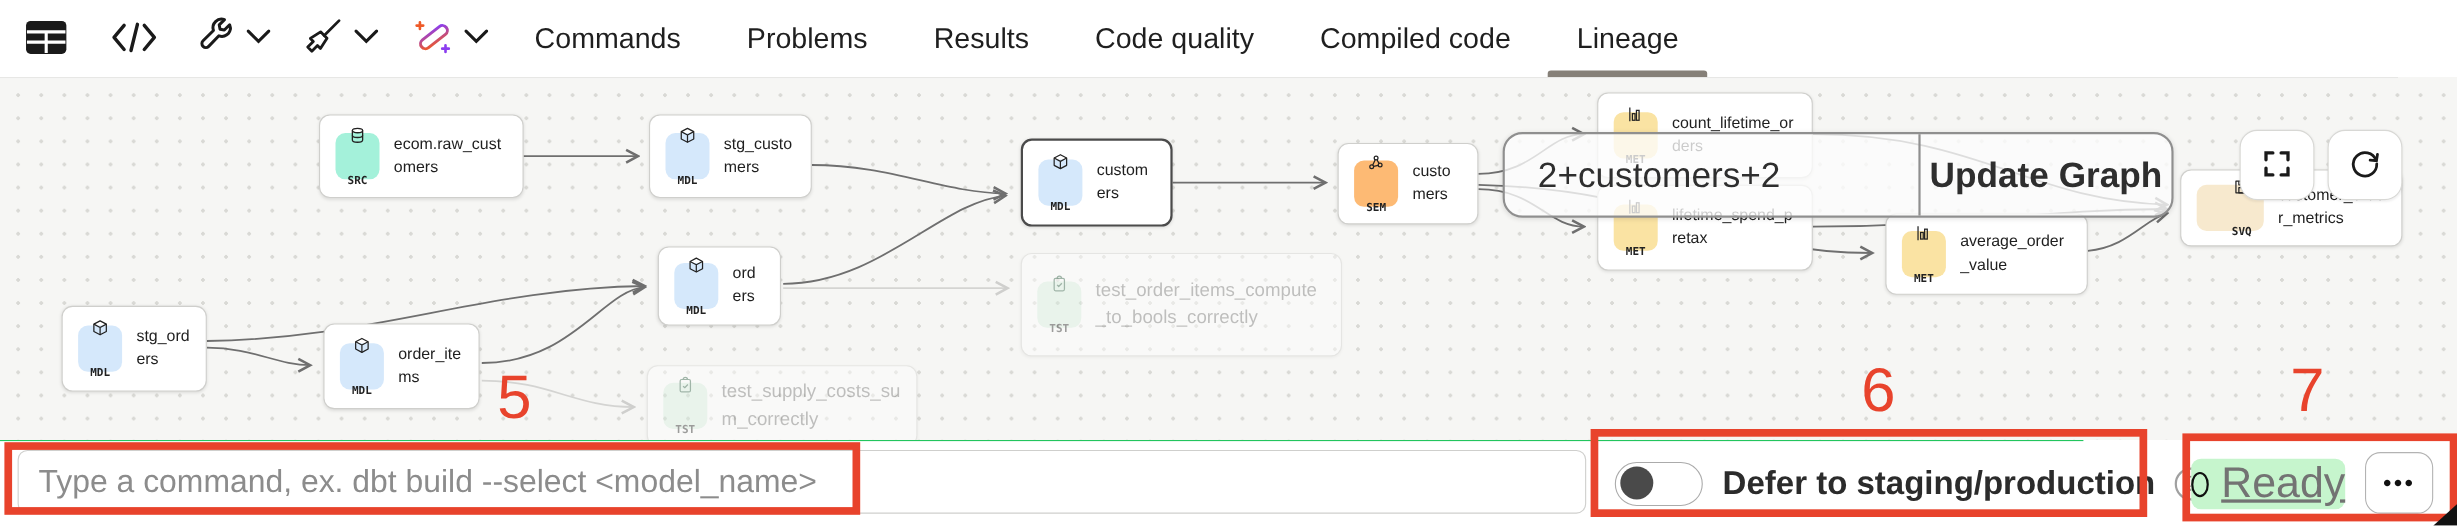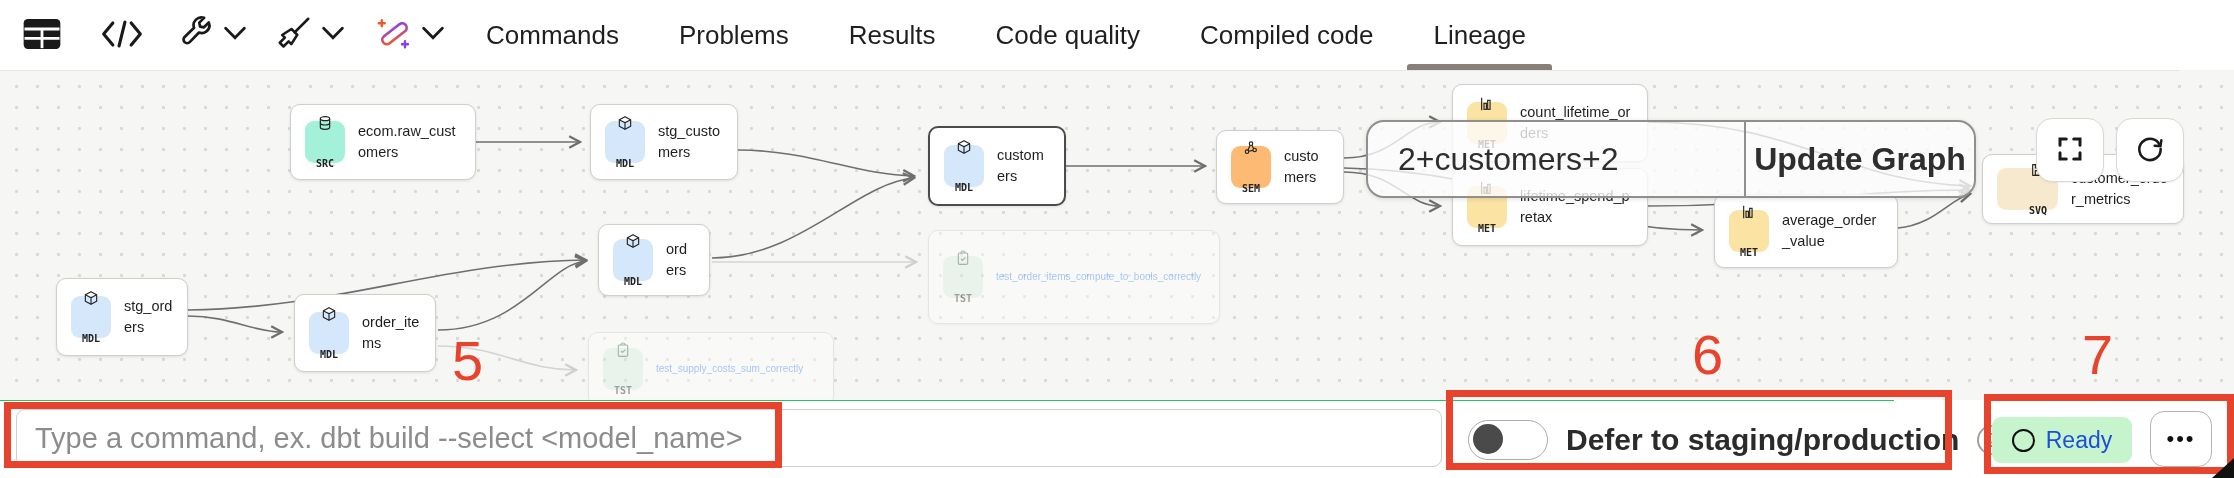--- a/index.html
+++ b/index.html
@@ -25,21 +25,21 @@
   .edges{position:absolute;left:0;top:0;z-index:1;pointer-events:none;}
   .node{position:absolute;z-index:2;background:#fff;border:1.5px solid #cfcfcc;border-radius:10px;
         box-shadow:0 1px 3px rgba(0,0,0,.10);display:flex;align-items:center;gap:13px;
         padding:0 14px;box-sizing:border-box;cursor:pointer;}
   .node--selected{border:2px solid #4b4b4b;}
   .node--faded{opacity:.42;}
   .badge{width:40px;height:42px;border-radius:9px;display:flex;flex-direction:column;
          align-items:center;justify-content:center;flex:0 0 auto;gap:23px;}
   .badge-label{font-family:"DejaVu Sans Mono",monospace;font-size:10px;font-weight:700;color:#222;line-height:1.1;}
   .node-label{font-size:14.5px;color:#1f1f1f;line-height:1.45;word-break:break-all;}
-  .node--faded .node-label{font-size:10px;color:#3b82f6;}
+  .node--faded .node-label{font-size:17px;color:#737373;}
 
   .overlay{position:absolute;left:1366px;top:50px;width:610px;height:78px;z-index:3;
            background:rgba(252,252,252,.78);border:2px solid #8f8f8f;border-radius:18px;
            box-sizing:border-box;display:flex;align-items:stretch;box-shadow:0 1px 5px rgba(0,0,0,.12);}
   .overlay-query{flex:1;display:flex;align-items:center;padding-left:30px;font-size:32px;color:#2e2e2e;}
   .overlay-divider{width:2px;background:#8f8f8f;}
   .overlay-btn{width:228px;border:none;background:none;font-family:"Liberation Sans",sans-serif;
                font-size:32px;font-weight:700;color:#2e2e2e;cursor:pointer;}
   .ctl{position:absolute;z-index:4;width:68px;height:64px;background:#fff;border:1.5px solid #d8d8d5;
        border-radius:16px;display:flex;align-items:center;justify-content:center;cursor:pointer;
@@ -57,21 +57,21 @@
   .defer{position:absolute;left:1468px;top:0;height:78px;display:flex;align-items:center;gap:18px;}
   .toggle{width:80px;height:40px;border:1.5px solid #ababab;border-radius:21px;background:#fff;
           position:relative;box-sizing:border-box;cursor:pointer;flex:0 0 auto;}
   .knob{position:absolute;left:4px;top:3px;width:30px;height:30px;border-radius:50%;background:#4a4a4a;}
   .defer-label{font-size:30px;font-weight:600;color:#2b2b2b;white-space:nowrap;}
   .help{width:30px;height:30px;border:2px solid #a0a0a0;border-radius:50%;display:flex;align-items:center;
         justify-content:center;font-size:20px;color:#8a8a8a;box-sizing:border-box;cursor:pointer;}
   .status-pill{position:absolute;left:1992px;top:16px;width:140px;height:46px;background:#c6f5cd;
                border-radius:9px;display:flex;align-items:center;justify-content:center;gap:11px;cursor:pointer;}
   .status-circle{width:23px;height:23px;border:2.5px solid #101010;border-radius:50%;box-sizing:border-box;}
-  .status-label{font-size:23px;font-weight:500;color:#1d4ed8;}
+  .status-label{font-size:39px;font-weight:500;color:#737373;text-decoration:underline;}
   .more{position:absolute;left:2150px;top:10px;width:62px;height:56px;background:#fff;
         border:1.5px solid #b3b3b3;border-radius:14px;font-size:22px;letter-spacing:2px;color:#111;
         display:flex;align-items:center;justify-content:center;cursor:pointer;}
 
   
   .ann-box{position:absolute;border:7px solid #e8432c;box-sizing:border-box;z-index:10;pointer-events:none;}
   .ann-box-5{left:4px;top:402px;width:778px;height:66px;}
   .ann-box-6{left:1446px;top:390px;width:506px;height:80px;}
   .ann-box-7{left:1984px;top:394px;width:250px;height:80px;}
   .ann-num{position:absolute;z-index:11;color:#e8432c;font-size:56px;font-weight:400;pointer-events:none;}

